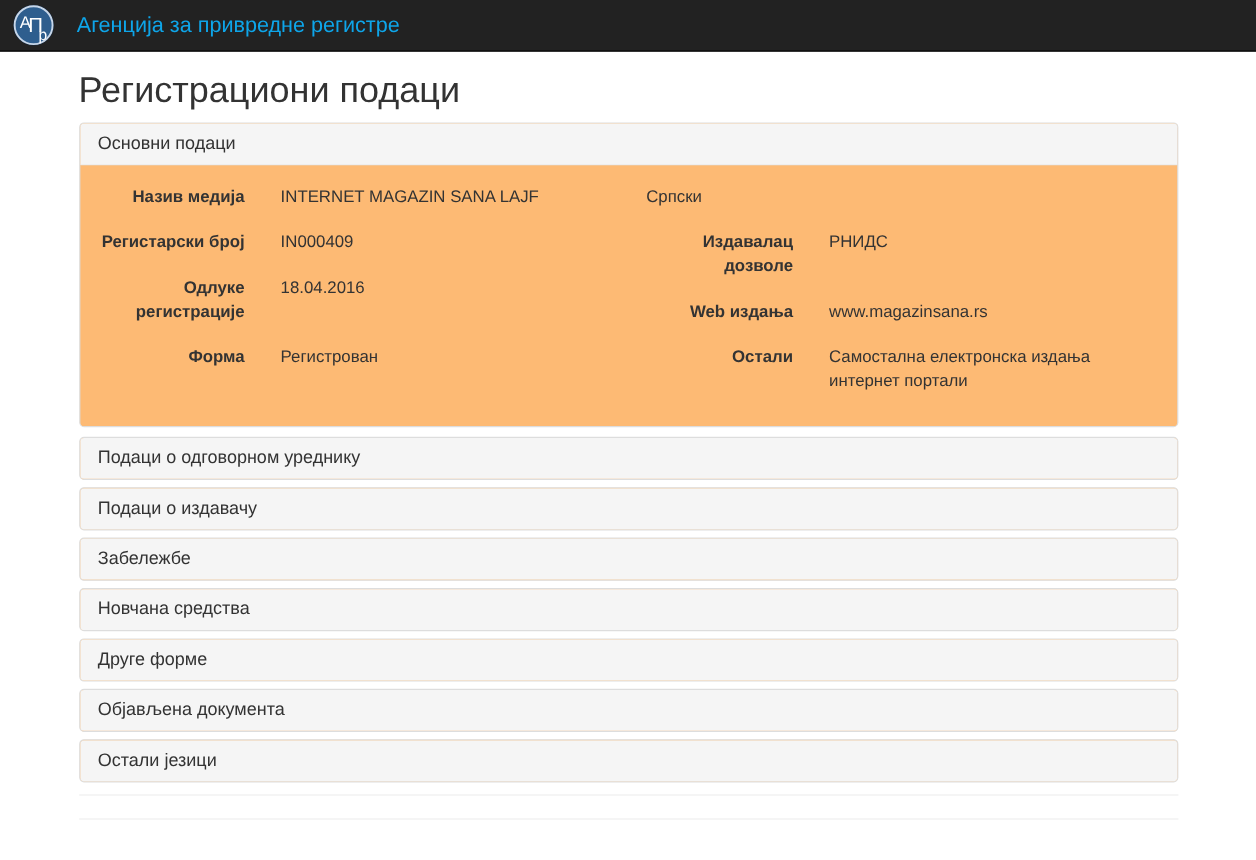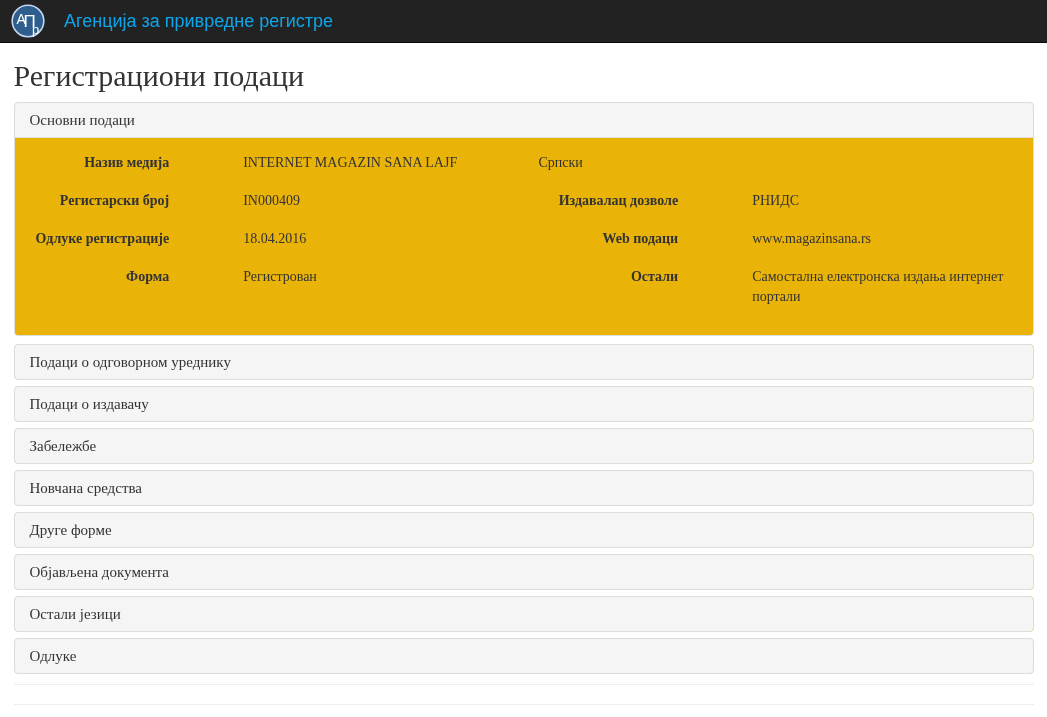--- a/index.html
+++ b/index.html
@@ -35,38 +35,37 @@
     flex: 0 0 auto;
   }
   .brand-text {
     color: #0ea5e9;
     font-size: 18px;
     line-height: 20px;
   }
 
   
   .container {
-    width: 1020px;
+    width: 916px;
     margin: 16px auto;
-    font-family: Liberation Serif, serif;
   }
 
   .page-title {
     font-size: 30px;
     font-weight: 400;
     color: #333333;
     margin: 16px 0 10px 0;
     line-height: 33px;
   }
 
   
   .panel {
     border: 1px solid #dddddd;
     border-radius: 4px;
-    background: #eab308;
+    background: #fdba74;
     margin-bottom: 8px;
   }
   .panel-heading {
     background: #f5f5f5;
     padding: 8px 15px;
     font-size: 15px;
     line-height: 18px;
     color: #333333;
     border-radius: 3px 3px 0 0;
     cursor: pointer;
@@ -77,21 +76,20 @@
   .panel-body {
     padding: 15px 0 10px 0;
     display: flex;
   }
   .panel-col {
     width: 50%;
   }
   .field {
     display: flex;
     margin-bottom: 18px;
-    gap: 44px;
   }
   .field-label {
     width: 33.333%;
     flex: 0 0 33.333%;
     text-align: right;
     padding: 0 15px;
     font-weight: bold;
     line-height: 20px;
   }
   .field-value {
@@ -162,21 +160,21 @@
 
       <div class="panel-col">
         <div class="field">
           <div class="field-value">Српски</div>
         </div>
         <div class="field">
           <div class="field-label">Издавалац дозволе</div>
           <div class="field-value">РНИДС</div>
         </div>
         <div class="field">
-          <div class="field-label">Web подаци</div>
+          <div class="field-label">Web издања</div>
           <div class="field-value">www.magazinsana.rs</div>
         </div>
         <div class="field">
           <div class="field-label">Остали</div>
           <div class="field-value">Самостална електронска издања интернет портали</div>
         </div>
       </div>
 
     </div>
   </section>
@@ -196,21 +194,18 @@
     </section>
     <section class="panel">
       <div class="panel-heading">Друге форме</div>
     </section>
     <section class="panel">
       <div class="panel-heading">Објављена документа</div>
     </section>
     <section class="panel">
       <div class="panel-heading">Остали језици</div>
     </section>
-    <section class="panel">
-      <div class="panel-heading">Одлуке</div>
-    </section>
   </div>
 
   <div class="rule rule-1"></div>
   <div class="rule rule-2"></div>
 
 </div>
 
 </body></html>

